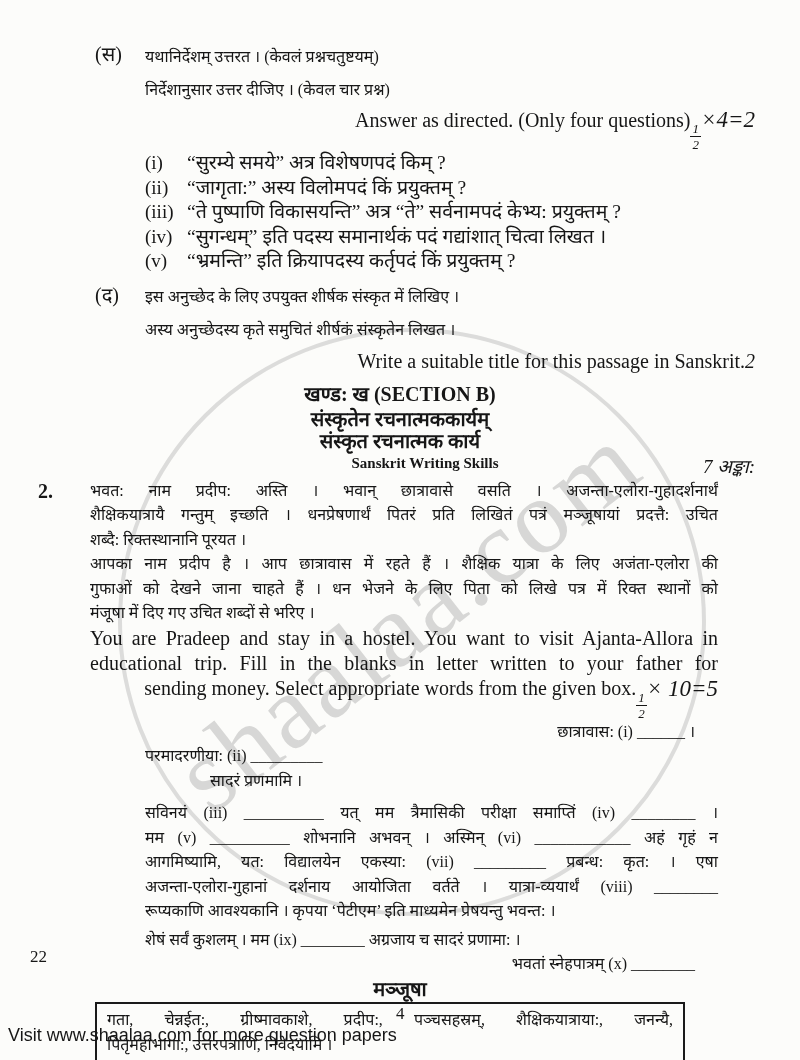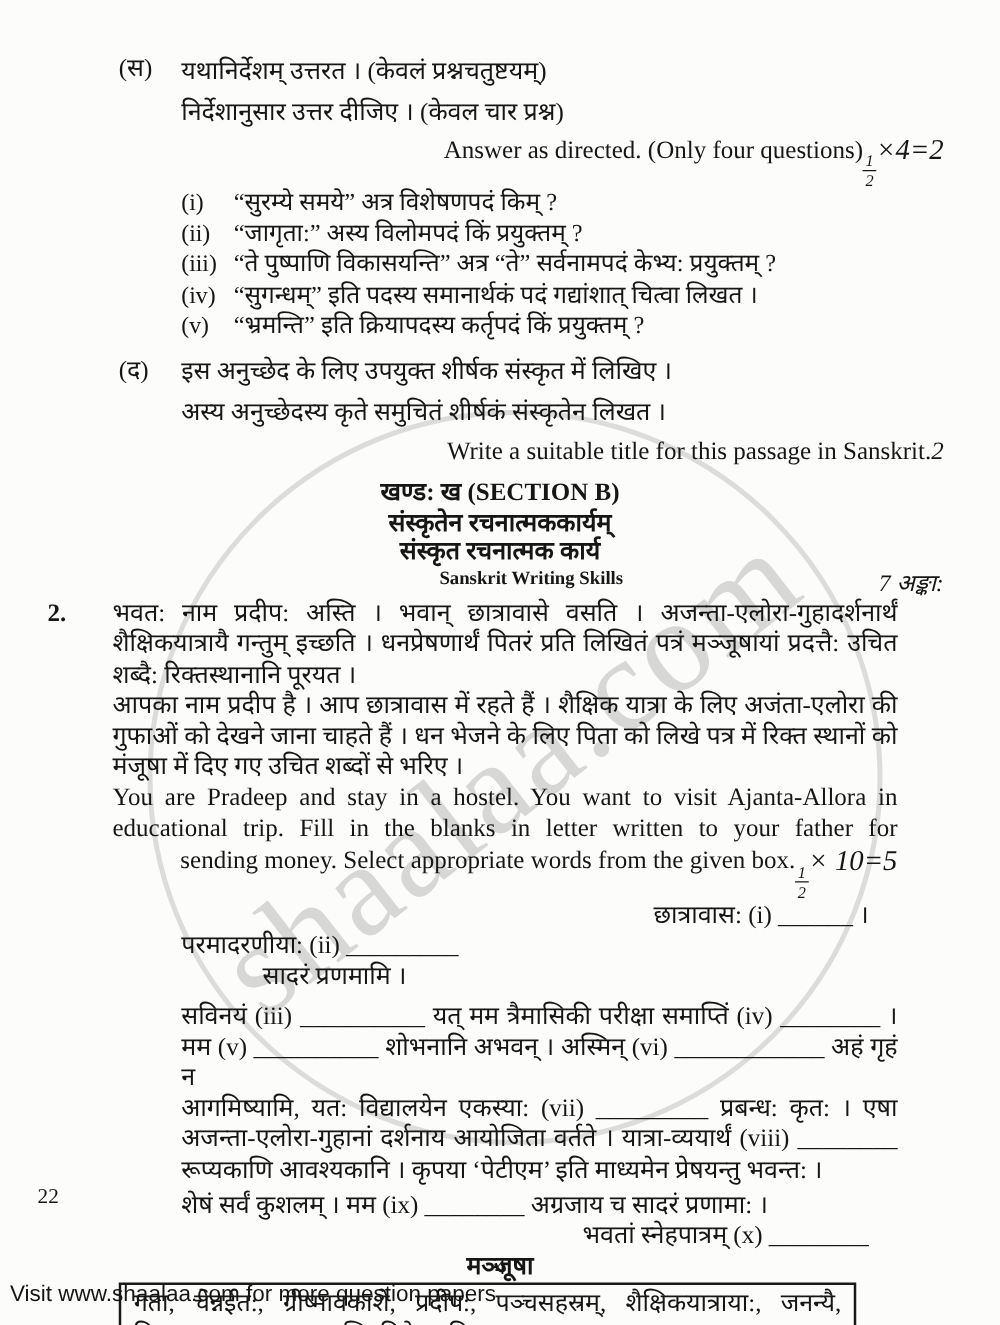--- a/index.html
+++ b/index.html
@@ -16,21 +16,21 @@
   }
   .wm-text {
     position:absolute; left:408px; top:618px;
     transform:translate(-50%,-50%) rotate(-38deg);
     font-size:106px; letter-spacing:3px; white-space:nowrap;
     color:rgba(150,150,150,0.36); font-family:"Liberation Serif", serif;
     pointer-events:none;
   }
   
   .content { position:absolute; left:0; top:40px; width:800px; }
-  .dv { font-size:20px; }
+  .dv { font-size:16px; }
   .en { font-size:20px; }
   .qblock { margin-left:95px; margin-right:45px; display:flex; }
   .qlabel { width:50px; flex:none; font-size:20px; }
   .qbody { flex:1; min-width:0; }
   .l-sans { line-height:34px; }
   .l-hindi { line-height:32px; }
   .l-eng { line-height:28px; }
   .mrow { display:flex; justify-content:flex-end; align-items:flex-start; }
   .item { display:flex; line-height:24.5px; }
   .ino { width:42px; flex:none; font-size:19px; }

